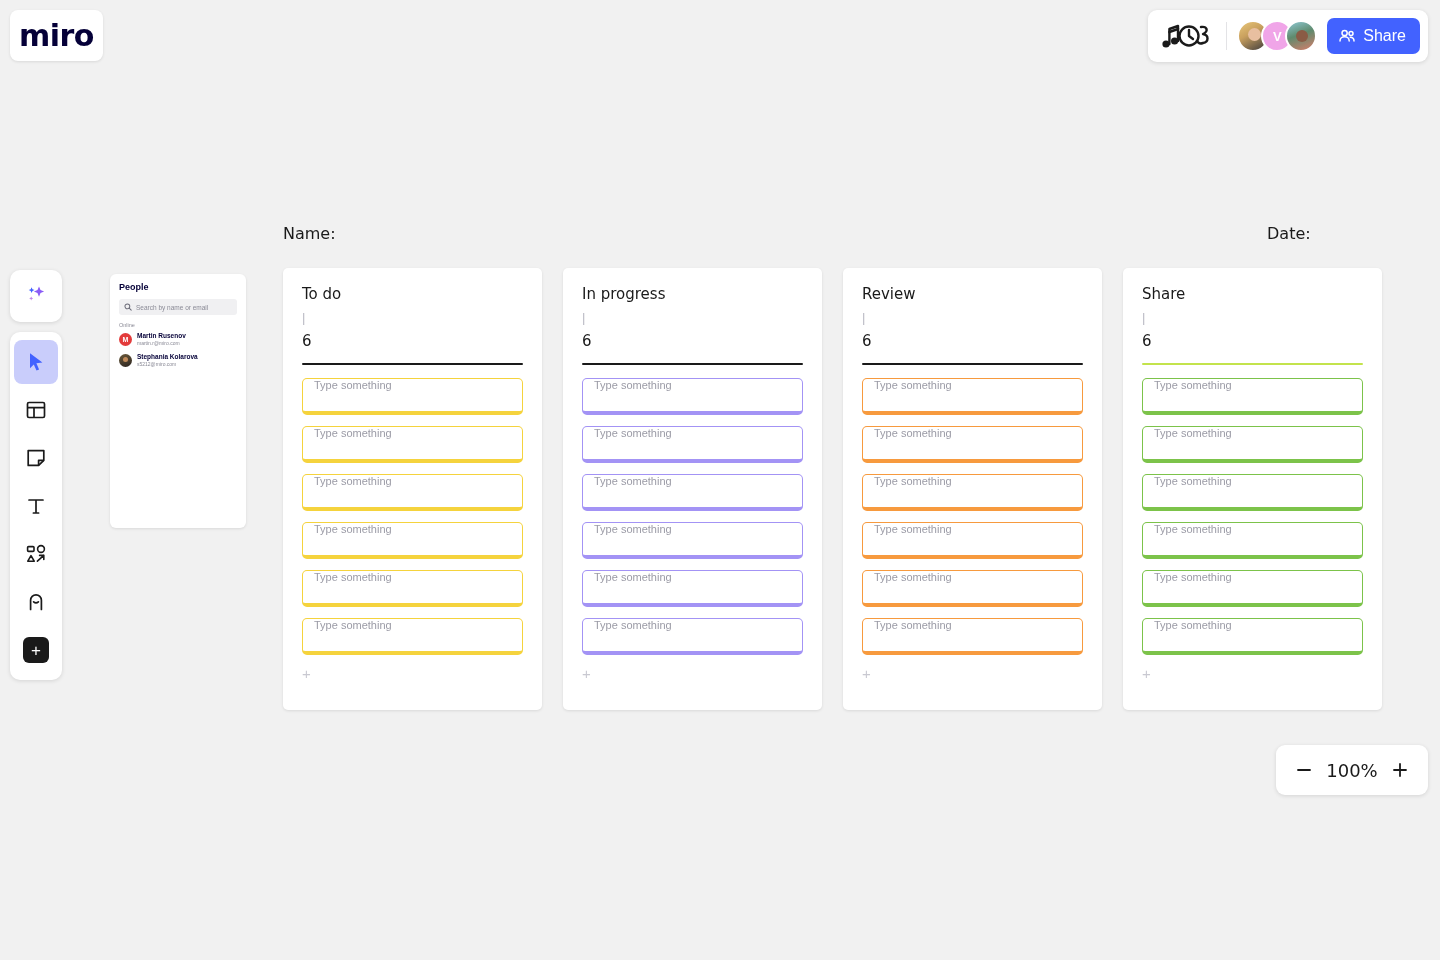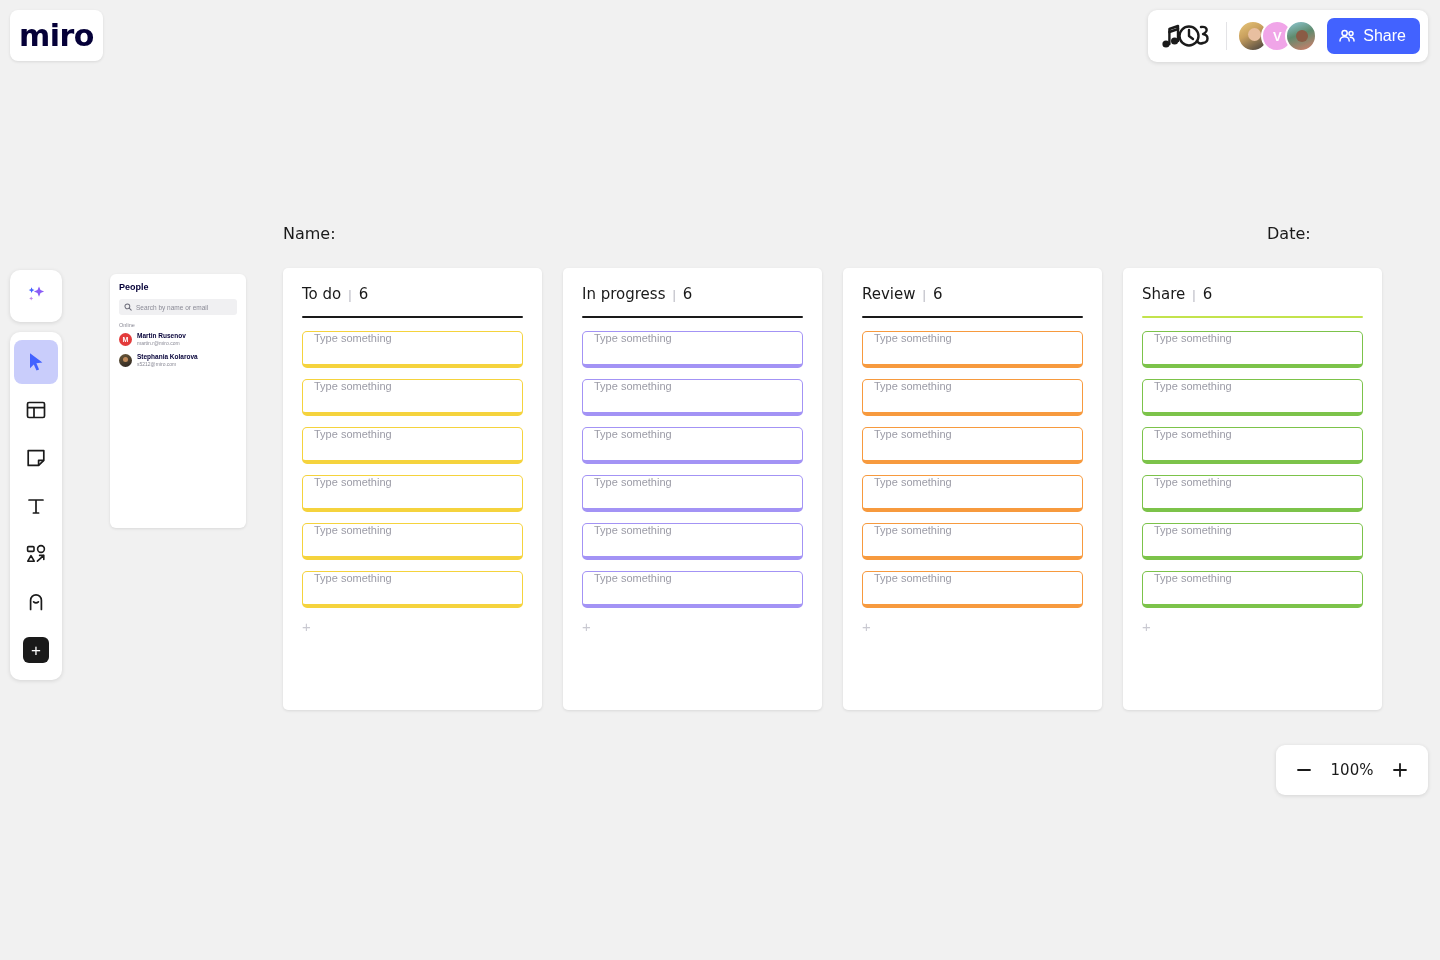--- a/index.html
+++ b/index.html
@@ -133,21 +133,21 @@
 
   
   .columns { position: absolute; left: 283px; top: 268px; display: flex; gap: 21px; }
   .column {
     width: 259px; background: #fff; border-radius: 5px;
     padding: 17px 19px 0 19px;
     box-shadow: 0 1px 3px rgba(0,0,0,.10);
     display: flex; flex-direction: column;
     height: 442px;
   }
-  .col-head { display: flex; align-items: baseline; gap: 7px; }
+  .col-head { display: flex; align-items: baseline; gap: 7px; flex-direction: column; }
   .col-title { font-size: 15px; color: #1a1a1a; font-family: "DejaVu Sans", sans-serif; }
   .col-sep { color: #b9b9c3; font-size: 13px; }
   .col-count { font-size: 15px; color: #1a1a1a; font-family: "DejaVu Sans", sans-serif; }
   .col-rule { height: 2px; margin-top: 13px; margin-bottom: 13px; border-radius: 1px; }
   .cards { display: flex; flex-direction: column; gap: 11px; }
   .card {
     height: 37px; background: #fff; border-radius: 5px;
     display: flex; align-items: flex-start; padding: 0 11px;
     border-width: 1.5px; border-style: solid;
     border-bottom-width: 4px;
@@ -161,21 +161,21 @@
   
   .zoom-ctrl {
     position: absolute; right: 12px; bottom: 13px;
     height: 50px; width: 152px;
     background: #fff; border-radius: 9px;
     display: flex; align-items: center; justify-content: space-between;
     padding: 0 17px;
     box-shadow: 0 1px 4px rgba(0,0,0,.12);
   }
   .zoom-btn { cursor: pointer; display: flex; align-items: center; justify-content: center; width: 22px; height: 22px; }
-  .zoom-val { font-size: 15px; color: #1a1a1a; font-family: "DejaVu Sans", sans-serif; }
+  .zoom-val { font-size: 18px; color: #1a1a1a; font-family: "DejaVu Sans", sans-serif; }
 </style>
 </head>
 <body>
 
 <div class="canvas">
 
   <div class="logo-box">
     <span class="logo-text">miro</span>
   </div>
 

